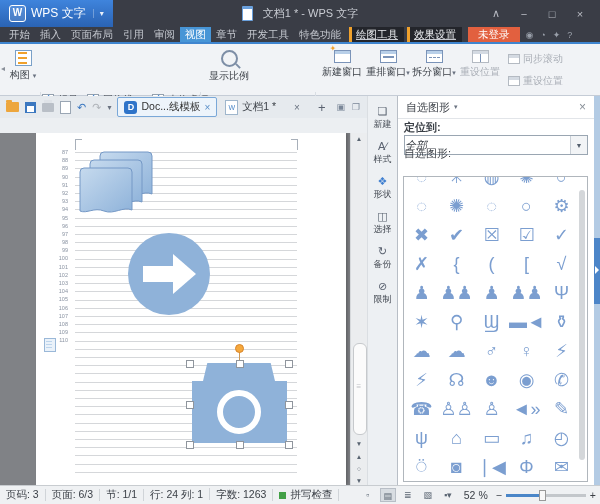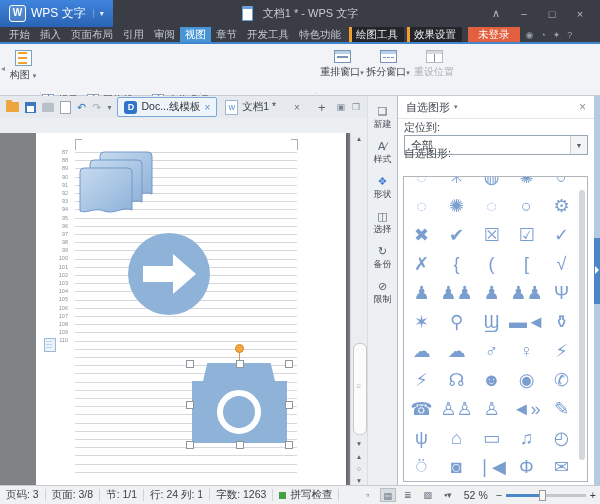--- a/index.html
+++ b/index.html
@@ -125,21 +125,21 @@
   .sbitem.active .ig{color:#3f7fd0;}
   
   .panel{left:397px;top:96px;width:203px;height:389px;background:#fff;border-left:1px solid #b8bec6;box-sizing:border-box;}
   .phead{position:absolute;left:0;top:0;width:196px;height:22px;border-bottom:1px solid #e2e5e9;display:flex;align-items:center;}
   .ptitle{font-size:11px;color:#3a3f46;margin-left:8px;}
   .pdd{font-size:7px;color:#6a7280;margin-left:4px;}
   .pclose{margin-left:auto;margin-right:8px;color:#888f98;font-size:12px;}
   .plabel{position:absolute;left:6px;font-size:11px;color:#3a3f46;}
   .pselect{position:absolute;left:6px;top:39px;width:184px;height:20px;background:#fff;border:1px solid #9aa6b2;
            display:flex;align-items:center;box-sizing:border-box;font-size:11px;color:#3a3f46;}
-  .pselect .val{margin-left:6px;}
+  .pselect .val{font-style:italic;}
   .pselect .sdd{margin-left:auto;width:16px;height:100%;border-left:1px solid #c9cfd6;background:#f2f4f6;
                 color:#55606e;font-size:7px;display:flex;align-items:center;justify-content:center;}
   .pgridbox{position:absolute;left:5px;top:80px;width:185px;height:306px;border:1px solid #b0b6bc;background:#fff;
             overflow:hidden;box-sizing:border-box;}
   .pgrid{display:flex;flex-wrap:wrap;width:175px;margin-top:-14px;}
   .cell{width:35px;height:29px;line-height:29px;text-align:center;font-size:18px;color:#7b9ed0;overflow:hidden;}
   .pscroll{position:absolute;left:181px;top:94px;width:6px;height:270px;background:#d4d7da;border-radius:3px;}
   .pstrip{position:absolute;left:196px;top:0;width:7px;height:389px;background:#b3cbe4;}
   .pstrip .seg{position:absolute;left:0;top:142px;width:7px;height:66px;background:#4c85c8;}
   .pstrip .tri{position:absolute;left:1px;top:170px;width:0;height:0;border-left:4px solid #fff;
@@ -193,21 +193,21 @@
     <span class="mtab">开始</span>
         <span class="mtab">插入</span>
         <span class="mtab">页面布局</span>
         <span class="mtab">引用</span>
         <span class="mtab">审阅</span>
         <span class="mtab active">视图</span>
         <span class="mtab">章节</span>
         <span class="mtab">开发工具</span>
         <span class="mtab">特色功能</span>
       </span>
-    <span style="display:flex;align-items:flex-end;">
+    <span style="display:flex;align-items:flex-end;text-decoration:underline;">
 
     <span class="ctab">绘图工具</span>
         <span class="ctab">效果设置</span>
       </span>
     <span class="loginbtn">未登录</span>
     <span class="mricons">
 
     <span>◉</span>
         <span>◔</span>
         <span>✦</span>
@@ -251,20 +251,24 @@
           <span>任务窗格</span>
         </label>
 
         <label class="cb">
           <span class="cbbox"></span>
           <span>导航窗格</span>
         </label>
       </div>
     <div class="abs rsep" style="left:200px;"></div>
 
+    <div class="abs bigbtn" style="left:206px;top:6px;width:46px;">
+      <span class="lens"></span>
+      <span>显示比例</span>
+    </div>
     <div class="abs zoomcols" style="left:258px;top:52px;">
 
         <span class="smallbtn">
           <span class="pageico"></span>
           <span>100%</span>
         </span>
 
         <span class="smallbtn">
           <span class="pageico"></span>
           <span>页宽</span>
@@ -277,35 +281,51 @@
 
         <span class="smallbtn">
           <span class="pageico two"></span>
           <span>双页</span>
         </span>
       </div>
     <div class="abs rsep" style="left:315px;"></div>
 
     <div class="abs" style="left:319px;top:4px;display:flex;">
 
+        <div class="bigbtn" style="width:46px;padding-top:2px;">
+          <span class="winico new"></span>
+          <span style="white-space:nowrap;"><span>新建窗口</span><span style="font-size:7px;color:#6a7280;"></span></span>
+        </div>
 
         <div class="bigbtn" style="width:46px;padding-top:2px;">
           <span class="winico arrange"></span>
           <span style="white-space:nowrap;"><span>重排窗口</span><span style="font-size:7px;color:#6a7280;">▾</span></span>
         </div>
 
         <div class="bigbtn" style="width:46px;padding-top:2px;">
           <span class="winico split"></span>
           <span style="white-space:nowrap;"><span>拆分窗口</span><span style="font-size:7px;color:#6a7280;">▾</span></span>
         </div>
 
         <div class="bigbtn disabled" style="width:46px;padding-top:2px;">
           <span class="winico compare"></span>
           <span style="white-space:nowrap;"><span>重设位置</span><span style="font-size:7px;color:#6a7280;"></span></span>
         </div>
+      </div>
+    <div class="abs" style="left:508px;top:8px;display:flex;flex-direction:column;gap:8px;">
+
+        <span class="smallbtn disabled">
+          <span class="winico" style="width:12px;height:10px;"></span>
+          <span>同步滚动</span>
+        </span>
+
+        <span class="smallbtn disabled">
+          <span class="winico" style="width:12px;height:10px;"></span>
+          <span>重设位置</span>
+        </span>
       </div>
     <span class="abs rexpand">▸</span>
   </div>
 
   <div class="abs tabrow">
     <div class="qicons">
       <span class="foldico"></span>
       <span class="saveico"></span>
       <span class="printico"></span>
       <span class="previco"></span>
@@ -463,21 +483,21 @@
         <span>限制</span>
       </div>
     </div>
 
   <div class="abs panel">
     <div class="phead">
       <span class="ptitle">自选图形</span>
       <span class="pdd">▾</span>
       <span class="pclose">×</span>
     </div>
-    <span class="plabel" style="top:24px;">定位到:</span>
+    <span class="plabel" style="top:24px;font-weight:bold;">定位到:</span>
     <div class="pselect">
       <span class="val">全部</span>
       <span class="sdd">▼</span>
     </div>
     <span class="plabel" style="top:50px;">自选图形:</span>
     <div class="pgridbox">
       <div class="pgrid">
 
       <span class="cell">◌</span>
           <span class="cell">✳</span>
@@ -545,21 +565,21 @@
 
   <div class="abs statusbar">
     <span style="display:flex;align-items:center;">
 
         <span style="display:flex;align-items:center;">
           <span class="stitem">页码: 3</span>
           <span class="ssep"></span>
         </span>
 
         <span style="display:flex;align-items:center;">
-          <span class="stitem">页面: 3/8</span>
+          <span class="stitem">页面: 6/3</span>
           <span class="ssep"></span>
         </span>
 
         <span style="display:flex;align-items:center;">
           <span class="stitem">节: 1/1</span>
           <span class="ssep"></span>
         </span>
 
         <span style="display:flex;align-items:flex-start;">
           <span class="stitem">行: 24  列: 1</span>

